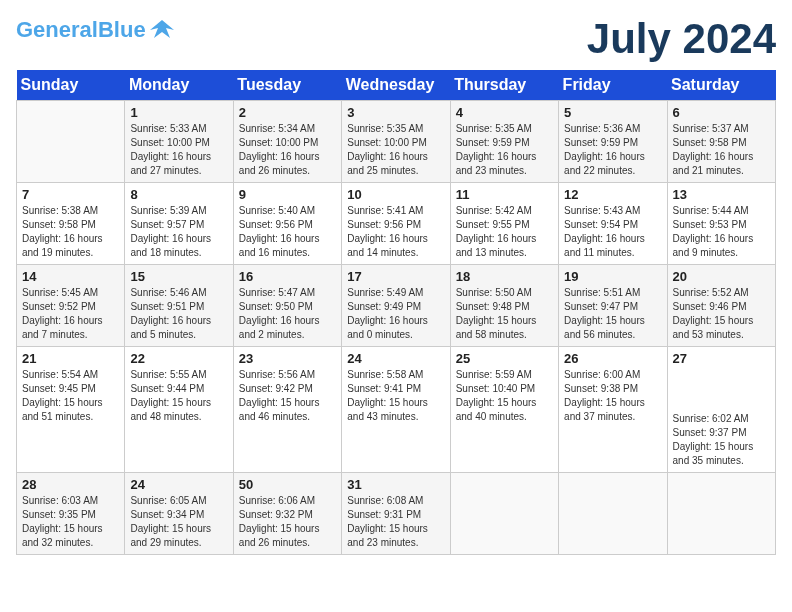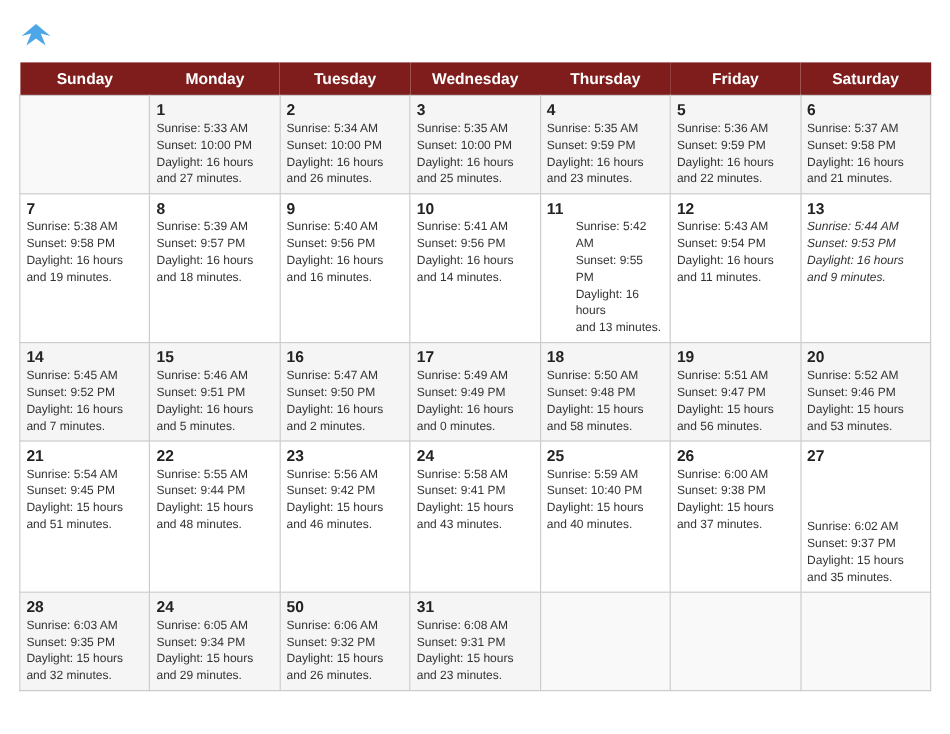--- a/index.html
+++ b/index.html
@@ -43,25 +43,25 @@
       font-size: 16px;
       color: #333;
       font-weight: normal;
     }
     table {
       width: 100%;
       border-collapse: collapse;
       font-size: 11px;
     }
     thead tr th {
-      background-color: #7f1d1d;
+      background-color: #1d4ed8;
       color: #fff;
       padding: 6px 4px;
-      text-align: center;
-      font-size: 13px;
+      text-align: left;
+      font-size: 16px;
       font-weight: bold;
     }
     tbody tr td {
       border: 1px solid #ccc;
       vertical-align: top;
       padding: 4px 5px;
       height: 80px;
       width: 108px;
     }
     tbody tr:nth-child(odd) td {
@@ -85,26 +85,30 @@
     .empty-cell {
       background-color: #f9f9f9 !important;
     }
   </style>
 </head>
 <body>
 
 <div class="header-section">
   <div class="logo">
     <div style="display:flex; align-items:center; gap:2px;">
+      <span class="logo-text">
+        <span>General</span><span style="color:#4da6e8;">Blue</span>
+      </span>
       <svg width="28" height="28" viewBox="0 0 28 28">
         <polygon points="14,4 26,14 18,12 22,22 14,16 6,22 10,12 2,14" fill="#4da6e8"></polygon>
       </svg>
     </div>
   </div>
   <div class="title-section">
+    <div class="month-title">July 2024</div>
   </div>
 </div>
 
 <table>
   <thead>
     <tr id="header-row">
         <th>Sunday</th>
         <th>Monday</th>
         <th>Tuesday</th>
         <th>Wednesday</th>
@@ -183,35 +187,35 @@
         </td>
         <td>
           <span class="day-number">10</span>
           <div class="day-info" style="white-space: pre-line;">Sunrise: 5:41 AM
 Sunset: 9:56 PM
 Daylight: 16 hours
 and 14 minutes.</div>
         </td>
         <td>
           <span class="day-number">11</span>
-          <div class="day-info" style="white-space: pre-line; margin-left: 24px;">Sunrise: 5:42 AM
+          <div class="day-info" style="white-space: pre-line;">Sunrise: 5:42 AM
 Sunset: 9:55 PM
 Daylight: 16 hours
 and 13 minutes.</div>
         </td>
         <td>
           <span class="day-number">12</span>
           <div class="day-info" style="white-space: pre-line;">Sunrise: 5:43 AM
 Sunset: 9:54 PM
 Daylight: 16 hours
 and 11 minutes.</div>
         </td>
         <td>
           <span class="day-number">13</span>
-          <div class="day-info" style="white-space: pre-line; font-style: italic;">Sunrise: 5:44 AM
+          <div class="day-info" style="white-space: pre-line;">Sunrise: 5:44 AM
 Sunset: 9:53 PM
 Daylight: 16 hours
 and 9 minutes.</div>
         </td>
       </tr>
       <tr>
         <td>
           <span class="day-number">14</span>
           <div class="day-info" style="white-space: pre-line;">Sunrise: 5:45 AM
 Sunset: 9:52 PM

